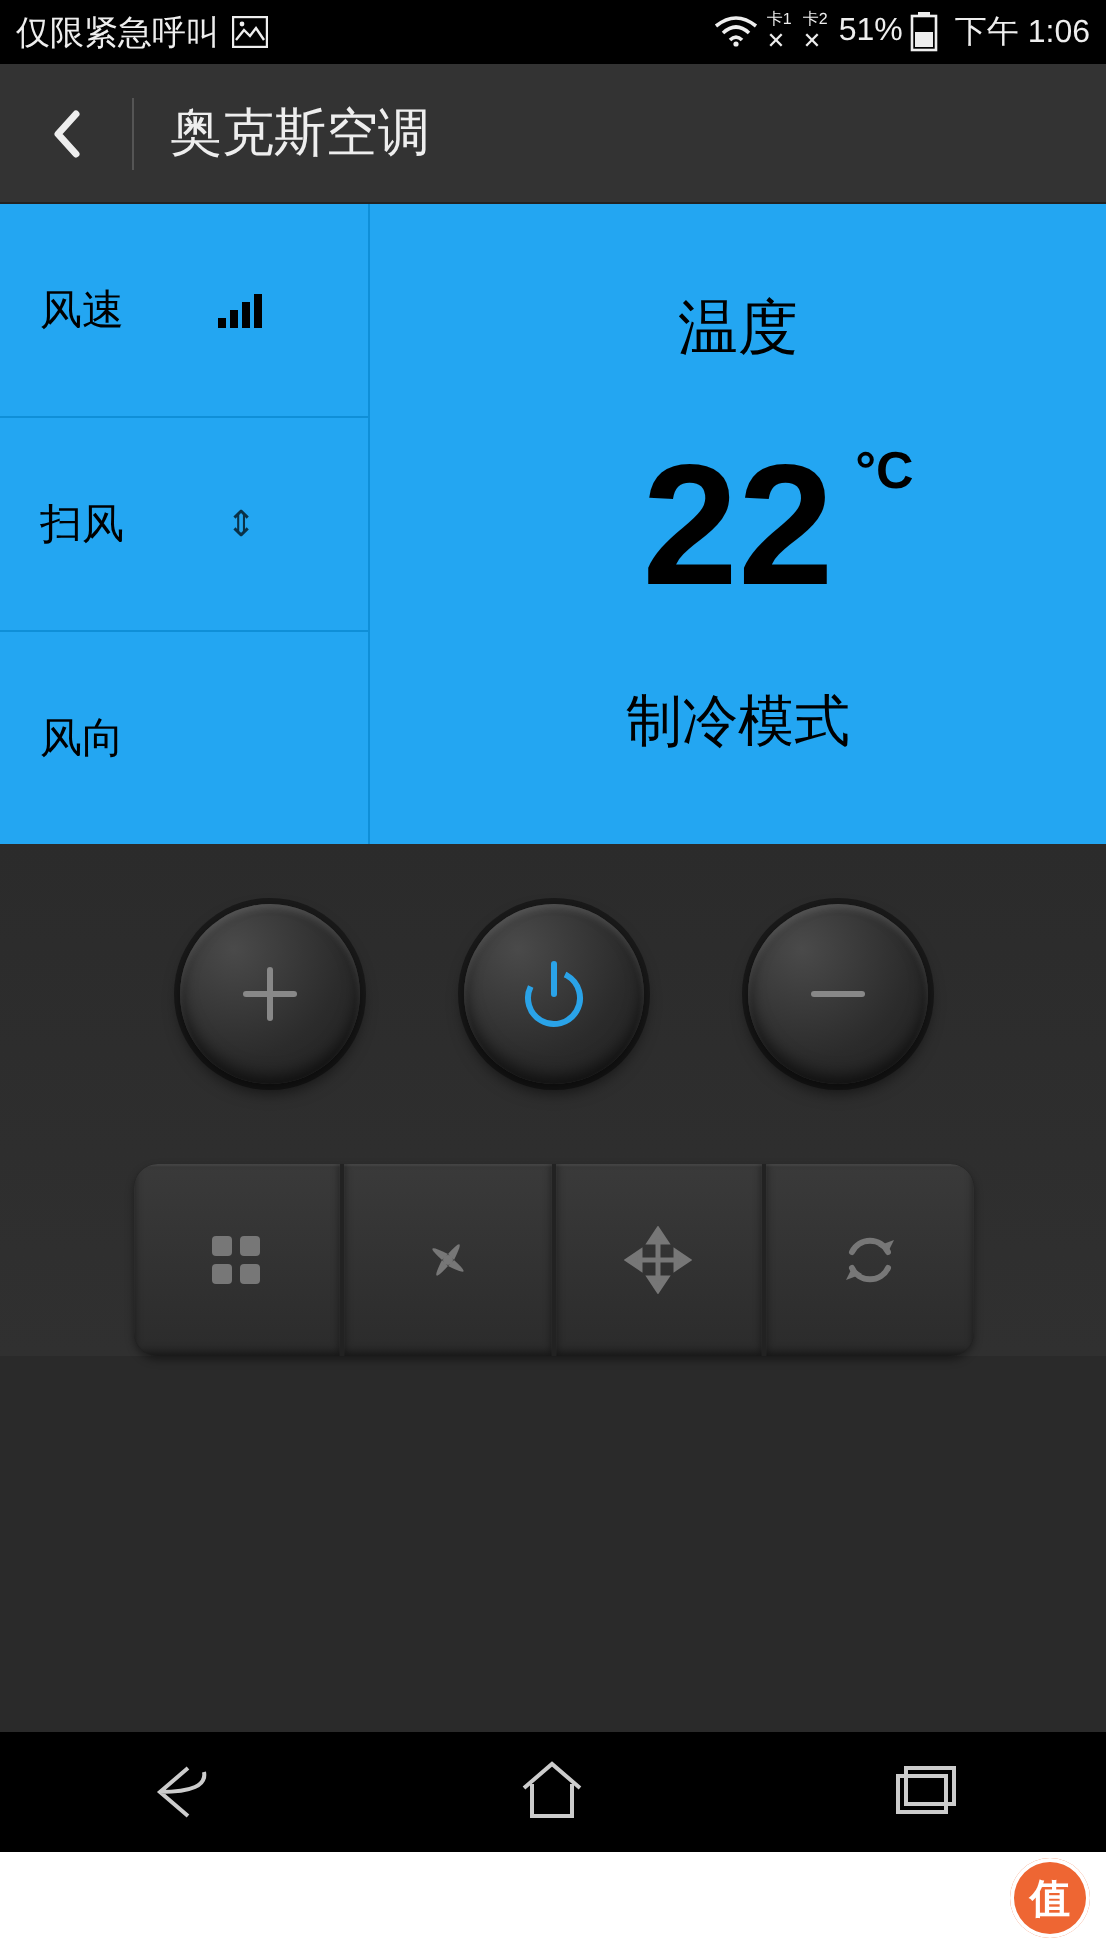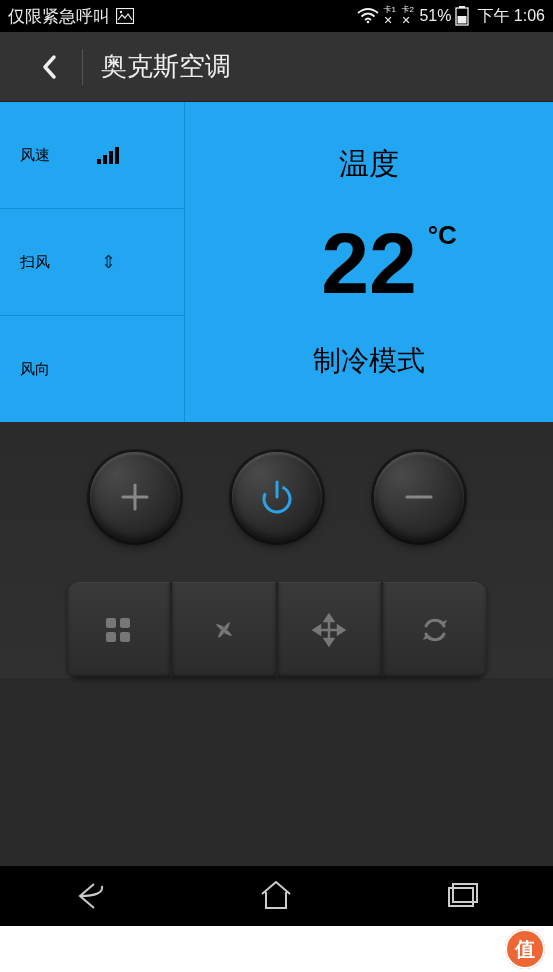--- a/index.html
+++ b/index.html
@@ -29,21 +29,21 @@
   .status-right svg { display:block; }
   .sim { font-size:8px; line-height:8px; }
   .sim-stack { position:relative; width:14px; height:18px; display:flex; flex-direction:column; justify-content:center;}
 
   
   .app-header {
     height: 70px;
     background: #333;
     display: flex;
     align-items: center;
-    padding: 0 34px;
+    padding: 0 18px;
     border-bottom: 1px solid #222;
   }
   .back-btn {
     width: 30px;
     display:flex; align-items:center; justify-content:center;
   }
   .divider {
     width: 1px;
     height: 36px;
     background: #555;
@@ -66,21 +66,21 @@
     width: 185px;
     display: flex;
     flex-direction: column;
   }
   .left-item {
     flex: 1;
     display: flex;
     align-items: center;
     padding: 0 20px;
     gap: 47px;
-    font-size: 15px;
+    font-size: 21px;
     border-bottom: 1px solid #0f8fd8;
     border-right: 1px solid #0f8fd8;
   }
   .left-item:last-child { border-bottom: none; }
   .right-col {
     flex: 1;
     display: flex;
     flex-direction: column;
     align-items: center;
     justify-content: space-around;

